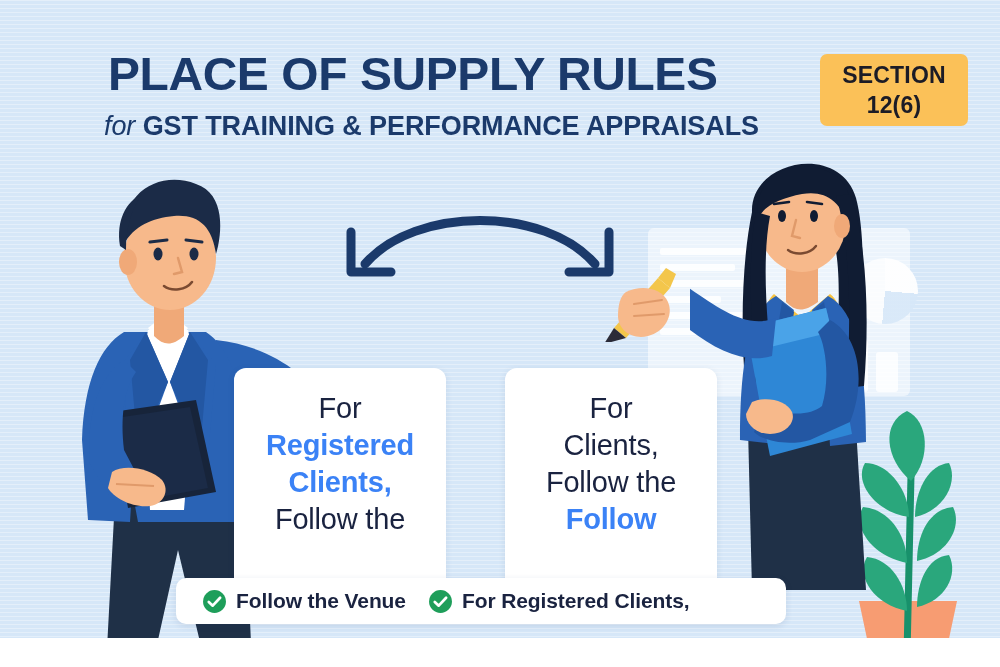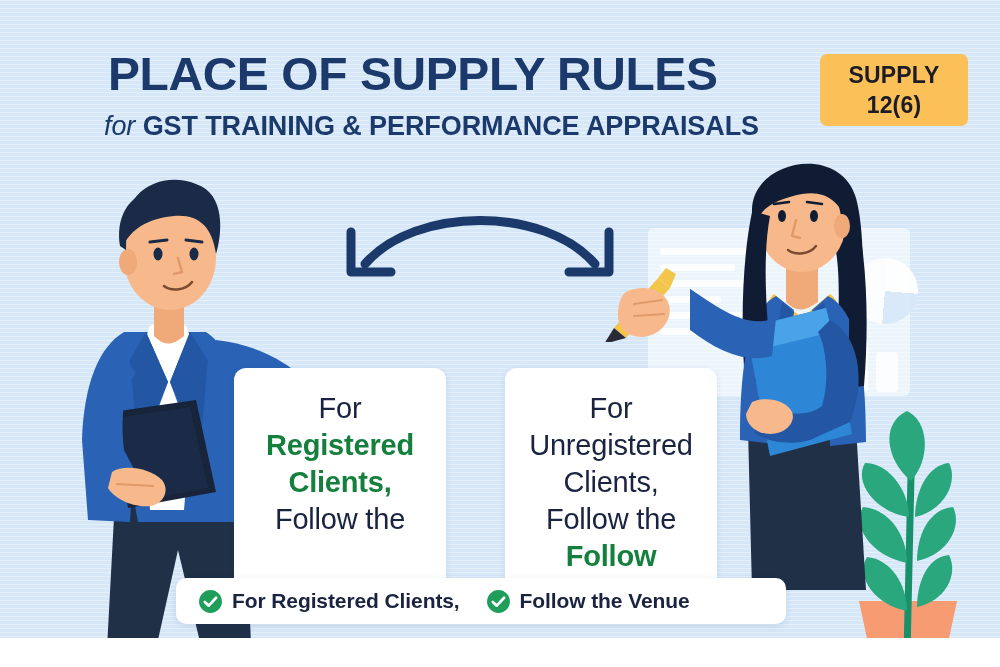--- a/index.html
+++ b/index.html
@@ -178,21 +178,21 @@
   .card-right { left: 505px; }
   .card-text {
     text-align: center;
     font-size: 29px;
     line-height: 37px;
     color: #1a2340;
     font-weight: normal;
     letter-spacing: -0.2px;
   }
   .card-text .hi {
-    color: #15803d;
+    color: #3b82f6;
     font-weight: bold;
   }
   .card-text .pl {
     color: #1a2340;
     font-weight: normal;
   }
 
   
   .bottom-bar {
     position: absolute;
@@ -242,21 +242,21 @@
       <i></i>
   </div>
   <div class="board-pie"></div>
   <div class="board-col c1"></div>
   <div class="board-col c2"></div>
 
   <div class="header">
     <div class="title-row">
       <div class="title">PLACE OF SUPPLY RULES</div>
       <div class="badge">
-        <div>SUPPLY</div>
+        <div>SECTION</div>
         <div>12(6)</div>
       </div>
     </div>
     <div class="subtitle">
       <span class="for-it">for </span><span>GST TRAINING &amp; PERFORMANCE APPRAISALS</span>
     </div>
   </div>
 
   <div class="arrow">
     <svg width="290" height="100" viewBox="0 0 290 100">
@@ -395,37 +395,36 @@
       <div class="pl">For</div>
       <div class="hi">Registered</div>
       <div class="hi">Clients,</div>
       <div class="pl">Follow the</div>
     </div>
   </div>
 
   <div class="card card-right">
     <div class="card-text">
       <div class="pl">For</div>
-      <div class="pl">Unregistered</div>
       <div class="pl">Clients,</div>
       <div class="pl">Follow the</div>
       <div class="hi">Follow</div>
     </div>
   </div>
 
   <div class="bottom-bar">
+    <div class="bb-item two">
+      <svg class="check" viewBox="0 0 24 24">
+        <circle cx="12" cy="12" r="11" fill="#1e9e5a"></circle>
+        <path d="M6.5 12.4 L10.3 16 L17.4 8.4" fill="none" stroke="#ffffff" stroke-width="2.6" stroke-linecap="round" stroke-linejoin="round"></path>
+      </svg>
+      <span>Follow the Venue</span>
+    </div>
     <div class="bb-item one">
       <svg class="check" viewBox="0 0 24 24">
         <circle cx="12" cy="12" r="11" fill="#1e9e5a"></circle>
         <path d="M6.5 12.4 L10.3 16 L17.4 8.4" fill="none" stroke="#ffffff" stroke-width="2.6" stroke-linecap="round" stroke-linejoin="round"></path>
       </svg>
       <span>For Registered Clients,</span>
     </div>
-    <div class="bb-item two">
-      <svg class="check" viewBox="0 0 24 24">
-        <circle cx="12" cy="12" r="11" fill="#1e9e5a"></circle>
-        <path d="M6.5 12.4 L10.3 16 L17.4 8.4" fill="none" stroke="#ffffff" stroke-width="2.6" stroke-linecap="round" stroke-linejoin="round"></path>
-      </svg>
-      <span>Follow the Venue</span>
-    </div>
   </div>
 
 </div>
 
 </body></html>

